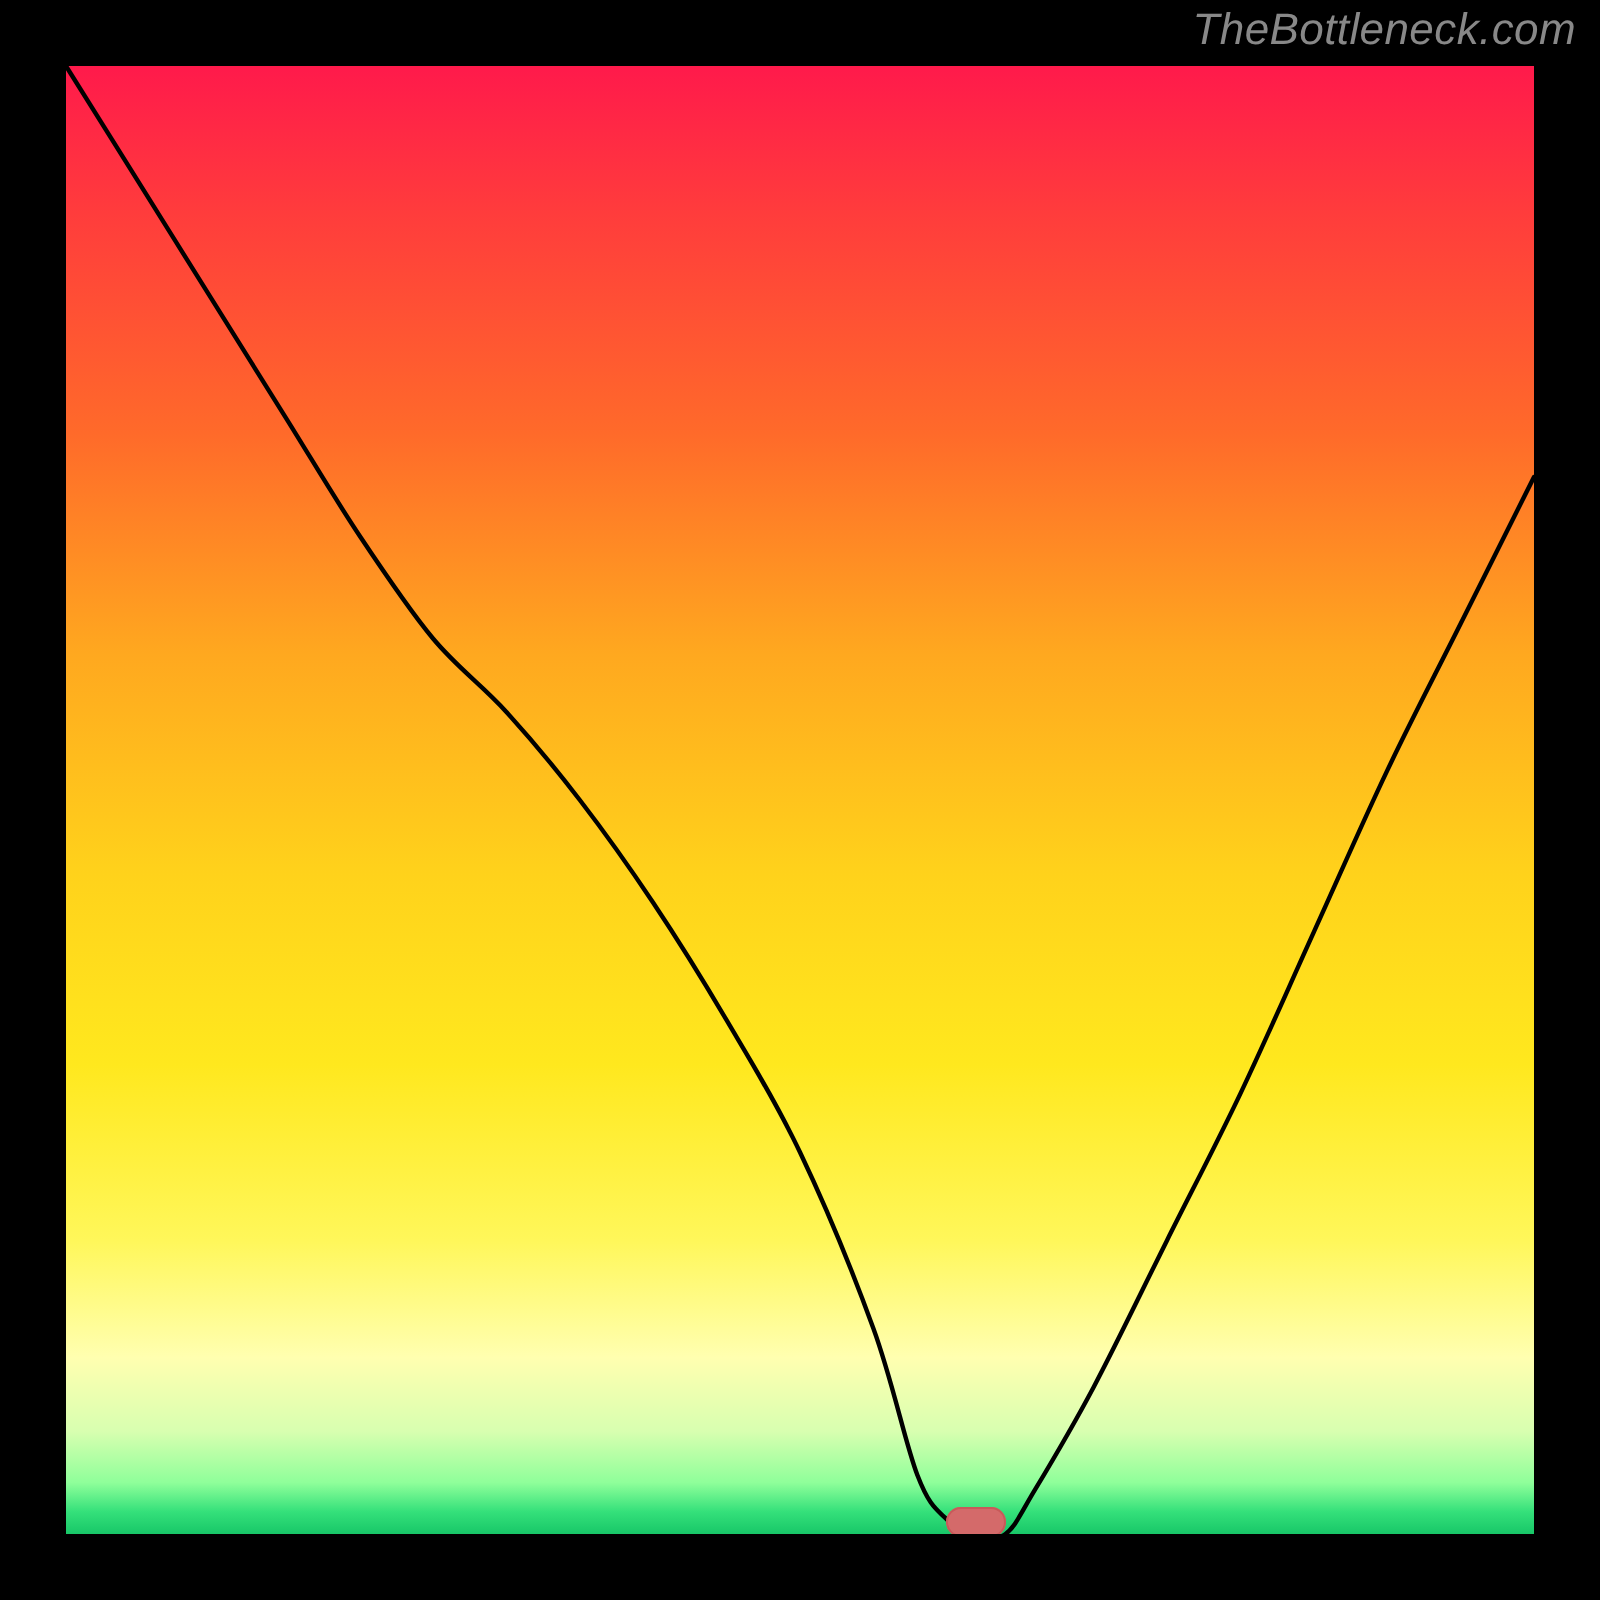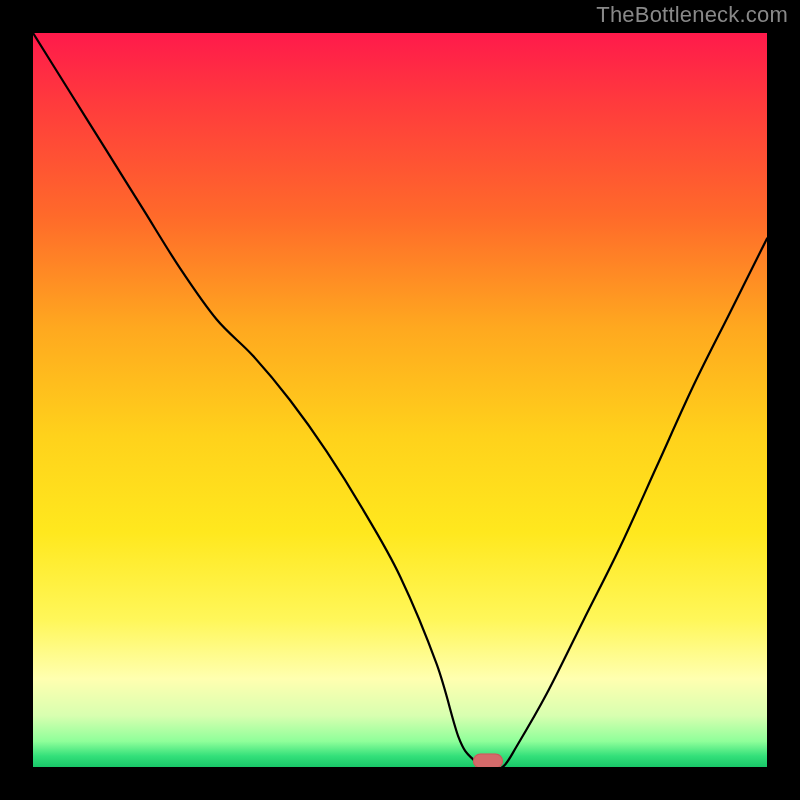--- a/index.html
+++ b/index.html
@@ -9,20 +9,21 @@
     height: 800px;
     background: #000;
     overflow: hidden;
     font-family: Arial, Helvetica, sans-serif;
   }
   .outer {
     position: relative;
     width: 800px;
     height: 800px;
     background: #000;
+    font-style: italic;
   }
   .watermark {
     position: absolute;
     top: 2px;
     right: 12px;
     color: #888;
     font-size: 22px;
     font-family: Arial, Helvetica, sans-serif;
     letter-spacing: 0.2px;
   }

